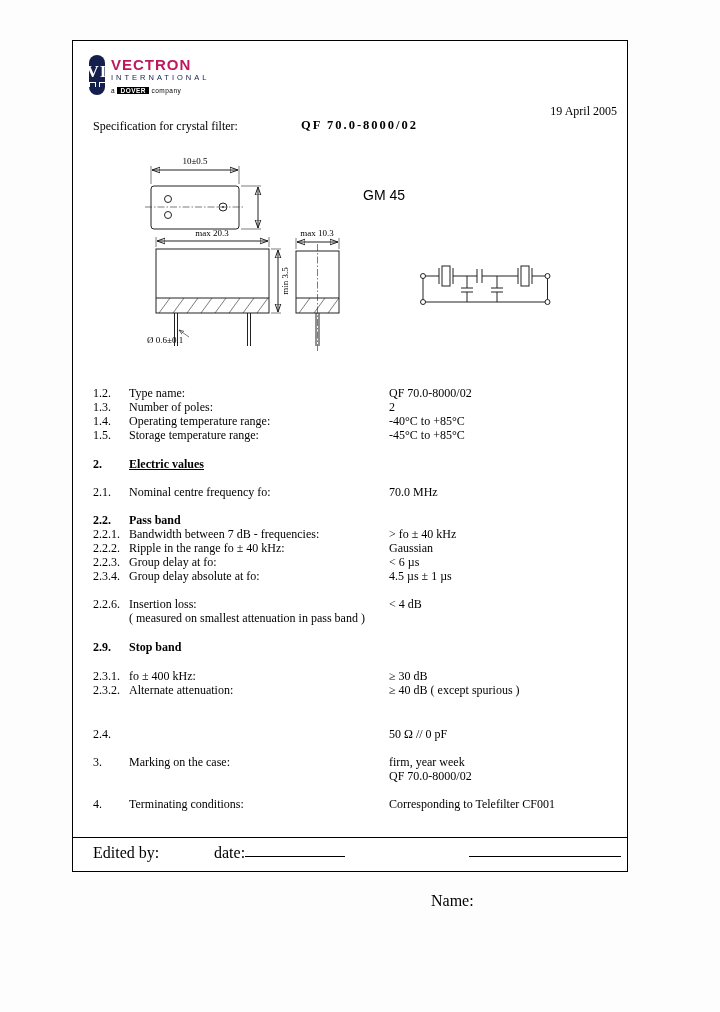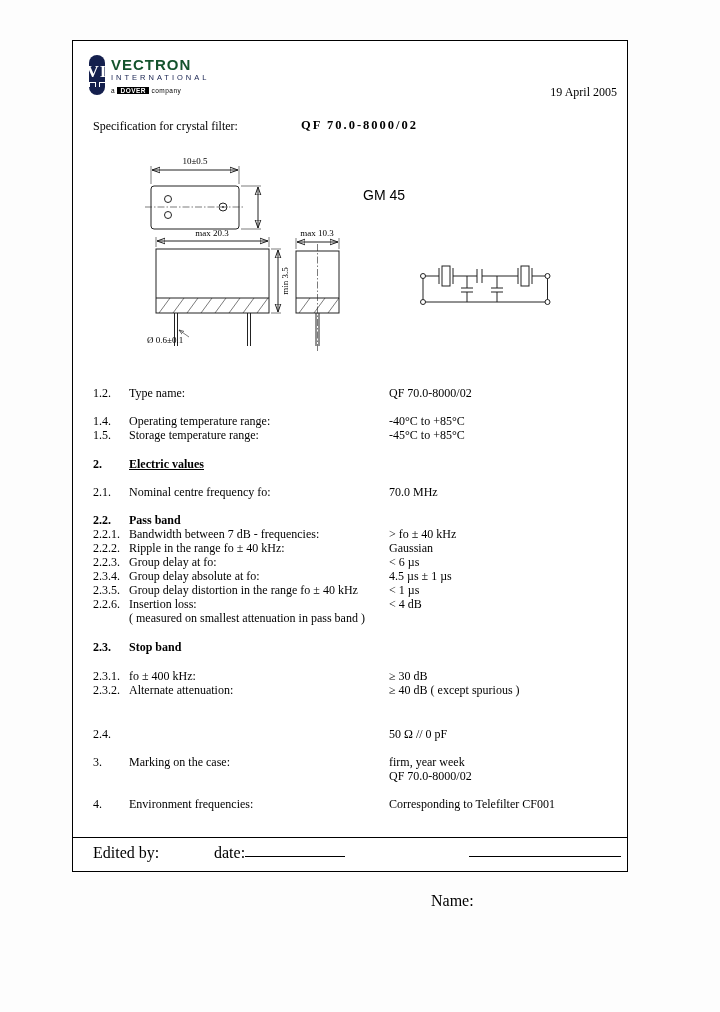--- a/index.html
+++ b/index.html
@@ -6,26 +6,26 @@
   html,body { width:720px; height:1012px; background:#fdfdfd; font-family:"Liberation Serif", serif; color:#000; }
   .page { position:absolute; left:72px; top:40px; width:556px; height:832px; background:#fff; border:1.5px solid #000; }
 
   
   .logo { position:absolute; left:16px; top:14px; display:flex; gap:6px; }
   .logo-mark { width:16px; height:40px; background:#141f4d; color:#fff; display:flex; flex-direction:column; align-items:center; justify-content:center;border-radius:18px; }
   .logo-mark .vi { font-weight:bold; font-size:17px; letter-spacing:1px; line-height:17px; }
   .logo-mark .pins { display:flex; gap:3px; margin-top:2px; }
   .logo-mark .pins i { display:block; width:7px; height:5px; border:1.5px solid #fff; border-bottom:none; }
   .logo-text { padding-top:2px; font-family:"Liberation Sans", sans-serif; }
-  .brand { color:#14532d; font-weight:bold; font-size:15px; letter-spacing:1px; line-height:16px; }
+  .brand { color:#be185d; font-weight:bold; font-size:15px; letter-spacing:1px; line-height:16px; }
   .intl { color:#141f4d; font-size:7.5px; letter-spacing:3px; line-height:10px; }
   .tagline { font-size:6.5px; margin-top:4px; letter-spacing:0.5px; }
   .tagline .dover { background:#000; color:#fff; font-weight:bold; padding:0 3px; }
 
-  .date { position:absolute; top:44px; right:10px; font-size:12px; }
+  .date { position:absolute; top:63px; right:10px; font-size:12px; }
 
   .spec-title { position:absolute; top:78px; left:20px; font-size:12px; }
   .spec-title-value { position:absolute; top:77px; left:228px; font-size:12.5px; font-weight:bold; letter-spacing:2px; }
 
   .drawing { position:absolute; left:0; top:105px; }
   .drawing line, .drawing rect, .drawing circle, .drawing path { stroke:#222; fill:none; stroke-width:1; }
   .drawing .thin { stroke-width:0.6; }
   .drawing .cl { stroke-width:0.6; stroke-dasharray:7 2 1.5 2; }
   .drawing text { stroke:none; fill:#000; font-size:9px; font-family:"Liberation Serif", serif; }
   .drawing text.pkg { font-size:14px; font-family:"Liberation Sans", sans-serif; }
@@ -172,20 +172,25 @@
       <circle cx="350" cy="156" r="2.5"></circle>
       <circle cx="474.5" cy="156" r="2.5"></circle>
     </g>
   </svg>
 
   <div class="spec-row" style="top:339px">
     <span class="num">1.2.</span>
     <span class="label">Type name:</span>
     <span class="value">QF 70.0-8000/02</span>
   </div>
+  <div class="spec-row" style="top:353px">
+    <span class="num">1.3.</span>
+    <span class="label">Number of poles:</span>
+    <span class="value">2</span>
+  </div>
   <div class="spec-row" style="top:367px">
     <span class="num">1.4.</span>
     <span class="label">Operating temperature range:</span>
     <span class="value">-40°C to +85°C</span>
   </div>
   <div class="spec-row" style="top:381px">
     <span class="num">1.5.</span>
     <span class="label">Storage temperature range:</span>
     <span class="value">-45°C to +85°C</span>
   </div>
@@ -217,37 +222,32 @@
   <div class="spec-row" style="top:508px">
     <span class="num">2.2.3.</span>
     <span class="label">Group delay at fo:</span>
     <span class="value">&lt; 6 µs</span>
   </div>
   <div class="spec-row" style="top:522px">
     <span class="num">2.3.4.</span>
     <span class="label">Group delay absolute at fo:</span>
     <span class="value">4.5 µs ± 1 µs</span>
   </div>
-  <div class="spec-row" style="top:536px">
-    <span class="num">2.3.5.</span>
-    <span class="label">Group delay distortion in the range fo ± 40 kHz</span>
-    <span class="value">&lt; 1 µs</span>
-  </div>
   <div class="spec-row" style="top:550px">
     <span class="num">2.2.6.</span>
     <span class="label">Insertion loss:</span>
     <span class="value">&lt; 4 dB</span>
   </div>
   <div class="spec-row" style="top:564px">
     <span class="num"></span>
     <span class="label">( measured on smallest attenuation in pass band )</span>
     <span class="value"></span>
   </div>
   <div class="spec-row section" style="top:593px">
-    <span class="num">2.3.</span>
+    <span class="num">2.9.</span>
     <span class="label">Stop band</span>
     <span class="value"></span>
   </div>
   <div class="spec-row" style="top:622px">
     <span class="num">2.3.1.</span>
     <span class="label">fo ± 400 kHz:</span>
     <span class="value">≥ 30 dB</span>
   </div>
   <div class="spec-row" style="top:636px">
     <span class="num">2.3.2.</span>
@@ -263,21 +263,21 @@
     <span class="label">Marking on the case:</span>
     <span class="value">firm, year week</span>
   </div>
   <div class="spec-row" style="top:722px">
     <span class="num"></span>
     <span class="label"></span>
     <span class="value">QF 70.0-8000/02</span>
   </div>
   <div class="spec-row" style="top:750px">
     <span class="num">4.</span>
-    <span class="label">Environment frequencies:</span>
+    <span class="label">Terminating conditions:</span>
     <span class="value">Corresponding to Telefilter CF001</span>
   </div>
 
   <div class="footer-rule"></div>
   <div class="footer">
     <span class="edited">Edited by:</span>
     <span class="datelbl">date:</span>
     <span class="date-line"></span>
     <span class="namelbl">Name:</span>
     <span class="name-line"></span>

